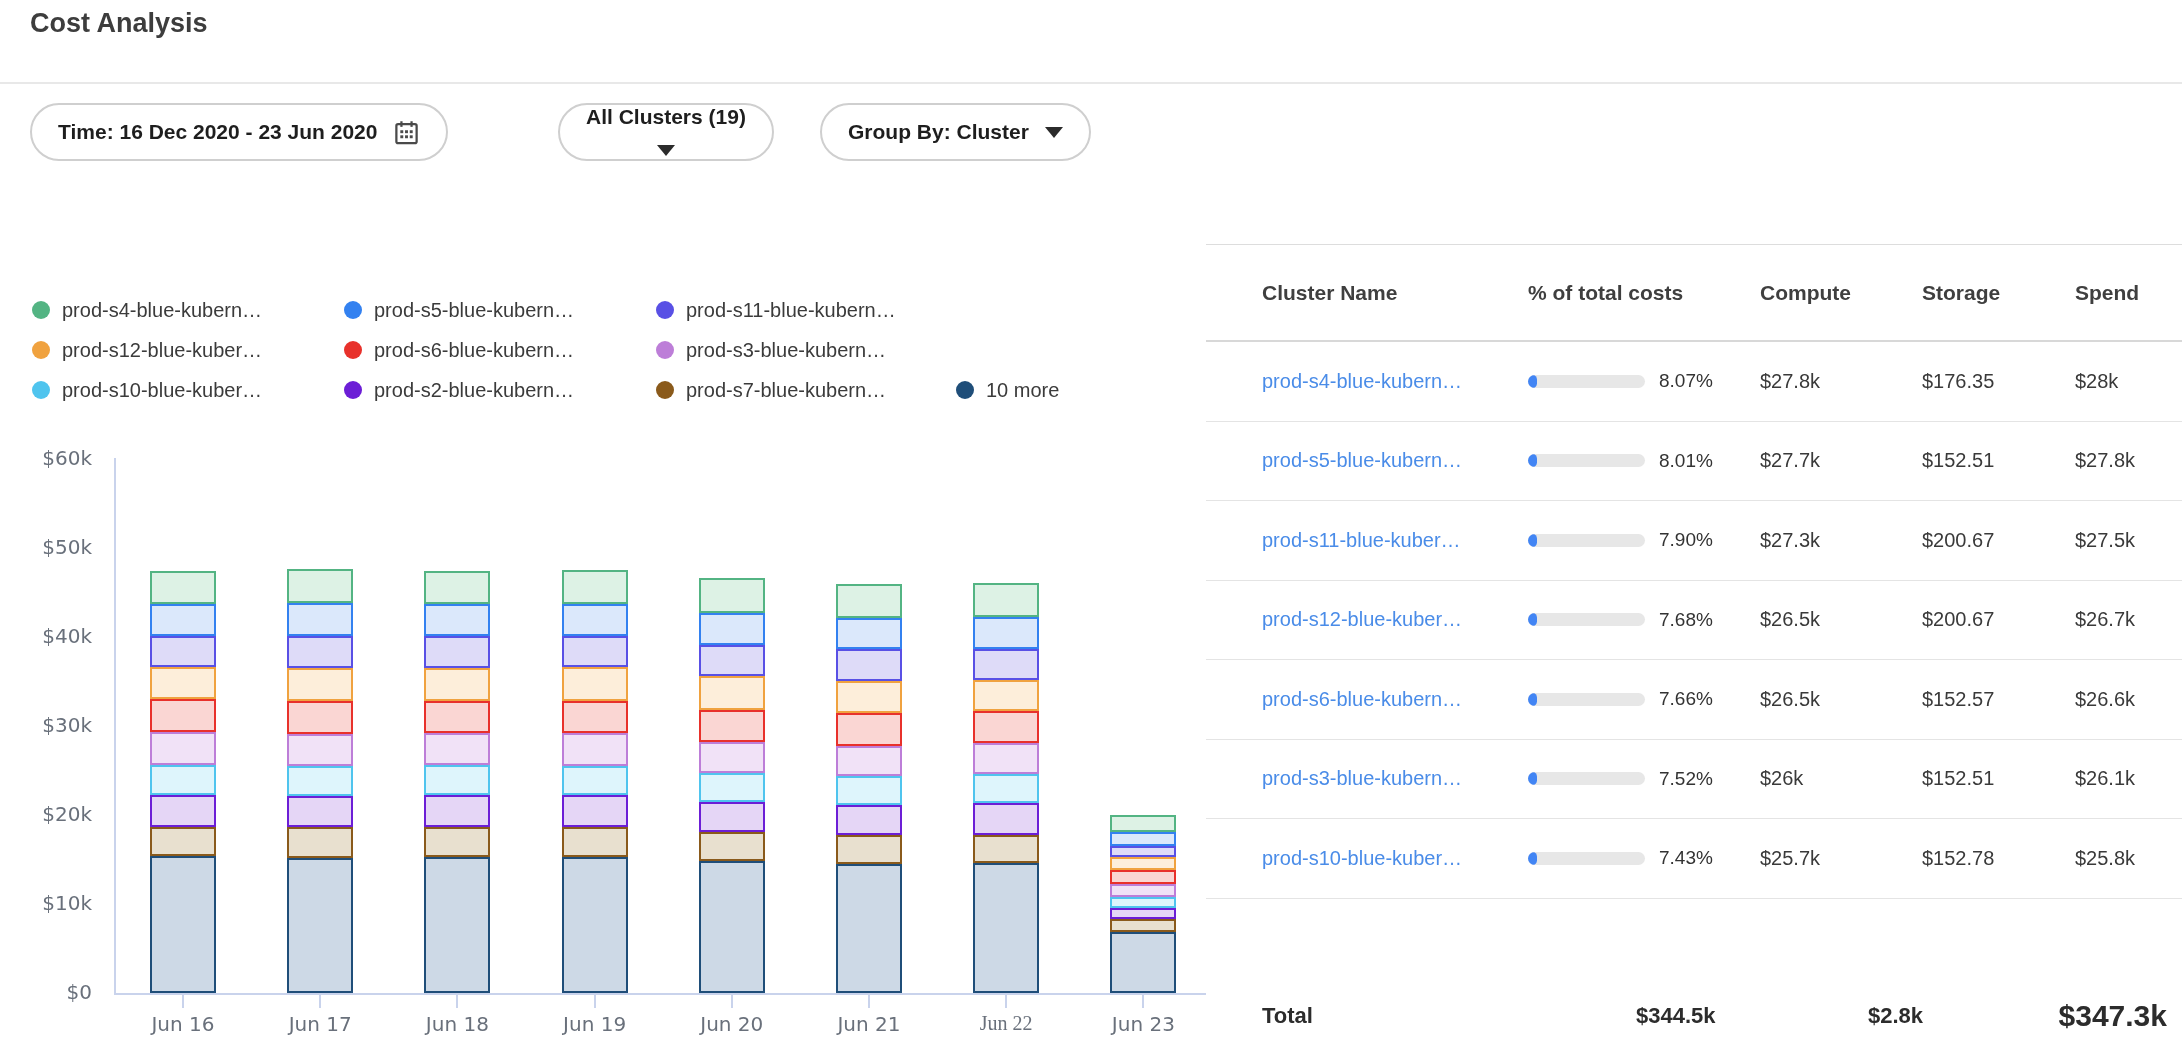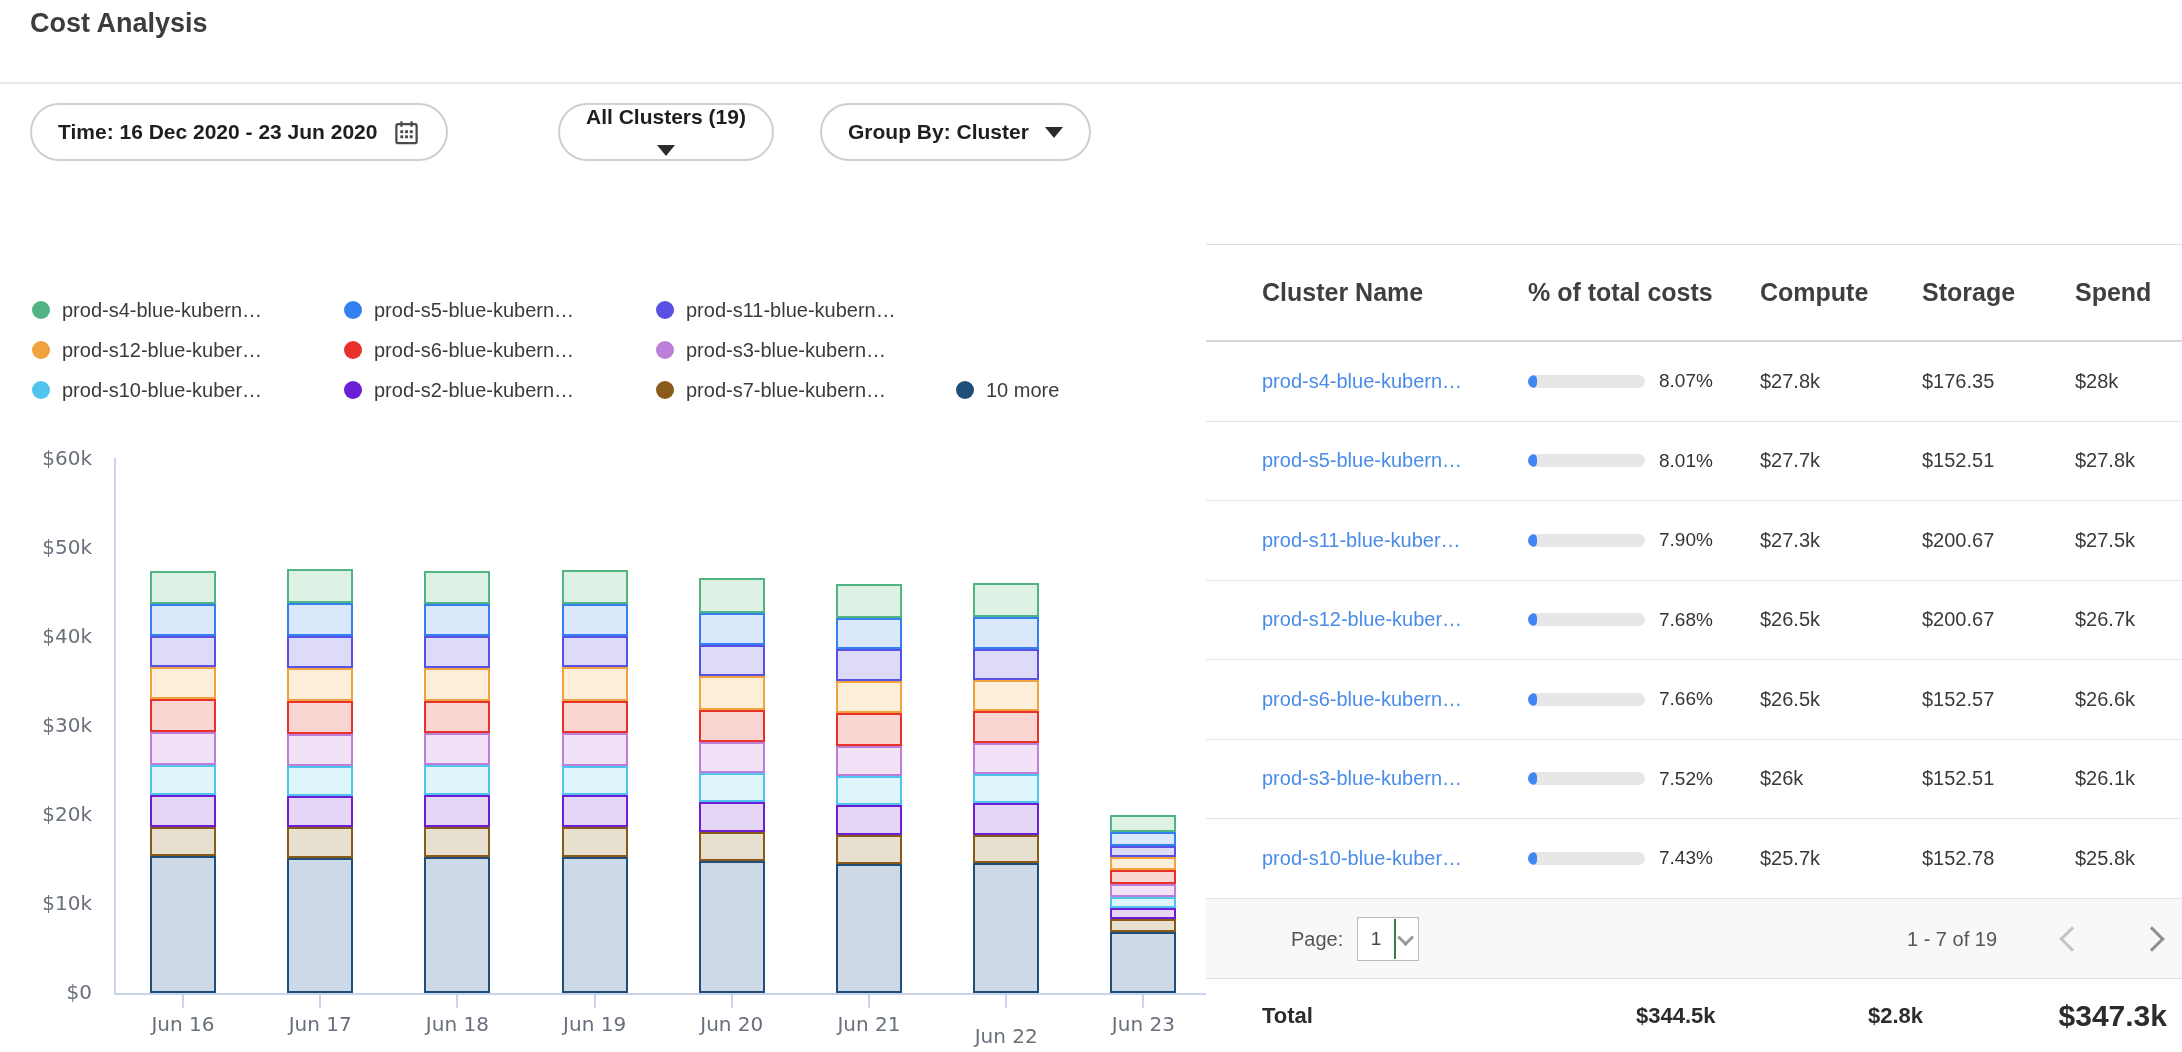--- a/index.html
+++ b/index.html
@@ -29,21 +29,21 @@
   .axis{position:absolute;background:#c9d3ec;}
   .tick{position:absolute;width:2px;height:13px;background:#c9d3ec;}
   .ylab{position:absolute;width:72px;text-align:right;font-family:"DejaVu Sans",sans-serif;font-size:20px;color:#69707b;}
   .xlab{position:absolute;width:130px;text-align:center;font-family:"DejaVu Sans",sans-serif;font-size:20px;color:#69707b;}
   .seg{position:absolute;box-sizing:border-box;border:2px solid;}
 
   
   #panel{position:absolute;left:1206px;top:244px;width:976px;height:808px;border-top:1px solid #ddd;box-sizing:border-box;}
   .thead{position:absolute;left:0;top:0;width:100%;height:97px;display:grid;grid-template-columns:266px 232px 162px 153px 1fr;
          align-items:center;padding-left:56px;box-sizing:border-box;border-bottom:2px solid #d8d8d8;
-         font-size:25px;font-weight:700;color:#3f3f3f;}
+         font-size:21px;font-weight:700;color:#3f3f3f;}
   .tbody{position:absolute;left:0;top:97px;width:100%;}
   .trow{height:79.5px;display:grid;grid-template-columns:266px 232px 162px 153px 1fr;align-items:center;
         padding-left:56px;box-sizing:border-box;border-bottom:1px solid #e4e4e4;}
   .cname{color:#4a8ce8;font-size:20px;text-decoration:none;cursor:pointer;white-space:nowrap;}
   .pctcell{display:flex;align-items:center;gap:14px;}
   .track{width:117px;height:13px;border-radius:7px;background:#e7e7e7;display:block;overflow:hidden;}
   .fill{display:block;height:100%;border-radius:7px;background:#4285f4;}
   .pct{font-size:19px;color:#333;}
   .money{font-size:20px;color:#3a3a3a;}
 
@@ -224,21 +224,21 @@
       <div class="seg" style="left: 836px; top: 395.47px; width: 66px; height: 28.48px; border-color: rgb(138, 90, 27); background: rgb(232, 224, 207);"></div>
       <div class="seg" style="left: 836px; top: 365.21px; width: 66px; height: 30.26px; border-color: rgb(108, 30, 214); background: rgb(229, 214, 246);"></div>
       <div class="seg" style="left: 836px; top: 335.84px; width: 66px; height: 29.37px; border-color: rgb(79, 196, 238); background: rgb(222, 245, 252);"></div>
       <div class="seg" style="left: 836px; top: 305.58px; width: 66px; height: 30.26px; border-color: rgb(189, 126, 216); background: rgb(241, 226, 247);"></div>
       <div class="seg" style="left: 836px; top: 272.65px; width: 66px; height: 32.93px; border-color: rgb(232, 49, 43); background: rgb(250, 214, 211);"></div>
       <div class="seg" style="left: 836px; top: 240.61px; width: 66px; height: 32.04px; border-color: rgb(240, 162, 63); background: rgb(253, 238, 218);"></div>
       <div class="seg" style="left: 836px; top: 209.46px; width: 66px; height: 31.15px; border-color: rgb(89, 80, 229); background: rgb(222, 219, 248);"></div>
       <div class="seg" style="left: 836px; top: 178.31px; width: 66px; height: 31.15px; border-color: rgb(51, 129, 240); background: rgb(219, 232, 251);"></div>
       <div class="seg" style="left: 836px; top: 143.6px; width: 66px; height: 34.71px; border-color: rgb(83, 180, 131); background: rgb(221, 242, 229);"></div>
       <div class="tick" style="left: 1005.2px; top: 555px;"></div>
-      <div class="xlab" style="left: 941.2px; top: 584px;">Jun 22</div>
+      <div class="xlab" style="left: 941.2px; top: 572px; font-family: Liberation Serif, serif;">Jun 22</div>
       <div class="seg" style="left: 973.2px; top: 423.06px; width: 66px; height: 129.94px; border-color: rgb(31, 78, 121); background: rgb(205, 217, 230);"></div>
       <div class="seg" style="left: 973.2px; top: 394.58px; width: 66px; height: 28.48px; border-color: rgb(138, 90, 27); background: rgb(232, 224, 207);"></div>
       <div class="seg" style="left: 973.2px; top: 363.43px; width: 66px; height: 31.15px; border-color: rgb(108, 30, 214); background: rgb(229, 214, 246);"></div>
       <div class="seg" style="left: 973.2px; top: 334.06px; width: 66px; height: 29.37px; border-color: rgb(79, 196, 238); background: rgb(222, 245, 252);"></div>
       <div class="seg" style="left: 973.2px; top: 302.91px; width: 66px; height: 31.15px; border-color: rgb(189, 126, 216); background: rgb(241, 226, 247);"></div>
       <div class="seg" style="left: 973.2px; top: 270.87px; width: 66px; height: 32.04px; border-color: rgb(232, 49, 43); background: rgb(250, 214, 211);"></div>
       <div class="seg" style="left: 973.2px; top: 239.72px; width: 66px; height: 31.15px; border-color: rgb(240, 162, 63); background: rgb(253, 238, 218);"></div>
       <div class="seg" style="left: 973.2px; top: 208.57px; width: 66px; height: 31.15px; border-color: rgb(89, 80, 229); background: rgb(222, 219, 248);"></div>
       <div class="seg" style="left: 973.2px; top: 176.53px; width: 66px; height: 32.04px; border-color: rgb(51, 129, 240); background: rgb(219, 232, 251);"></div>
       <div class="seg" style="left: 973.2px; top: 142.71px; width: 66px; height: 33.82px; border-color: rgb(83, 180, 131); background: rgb(221, 242, 229);"></div>
@@ -351,37 +351,20 @@
               <span class="fill" style="width: 7.43%;"></span>
             </span>
       <span class="pct">7.43%</span>
     </div>
     <span class="money">$25.7k</span>
     <span class="money">$152.78</span>
     <span class="money">$25.8k</span>
   </div>
 </div>
 
-    <div class="pager">
-      <span class="plabel">Page:</span>
-      <div class="pselect">
-        <span class="pval">1</span>
-        <span class="gline"></span>
-        <span class="selcaret">
-            <span class="chev down"></span>
-          </span>
-      </div>
-      <span class="prange">1 - 7 of 19</span>
-      <span class="nav prev">
-          <span class="chev"></span>
-        </span>
-      <span class="nav next">
-          <span class="chev"></span>
-        </span>
-    </div>
 
     <div class="totalrow">
       <span class="tlabel">Total</span>
       <span class="tcompute">$344.5k</span>
       <span class="tstorage">$2.8k</span>
       <span class="tspend">$347.3k</span>
     </div>
   </section>
 
 </div>

